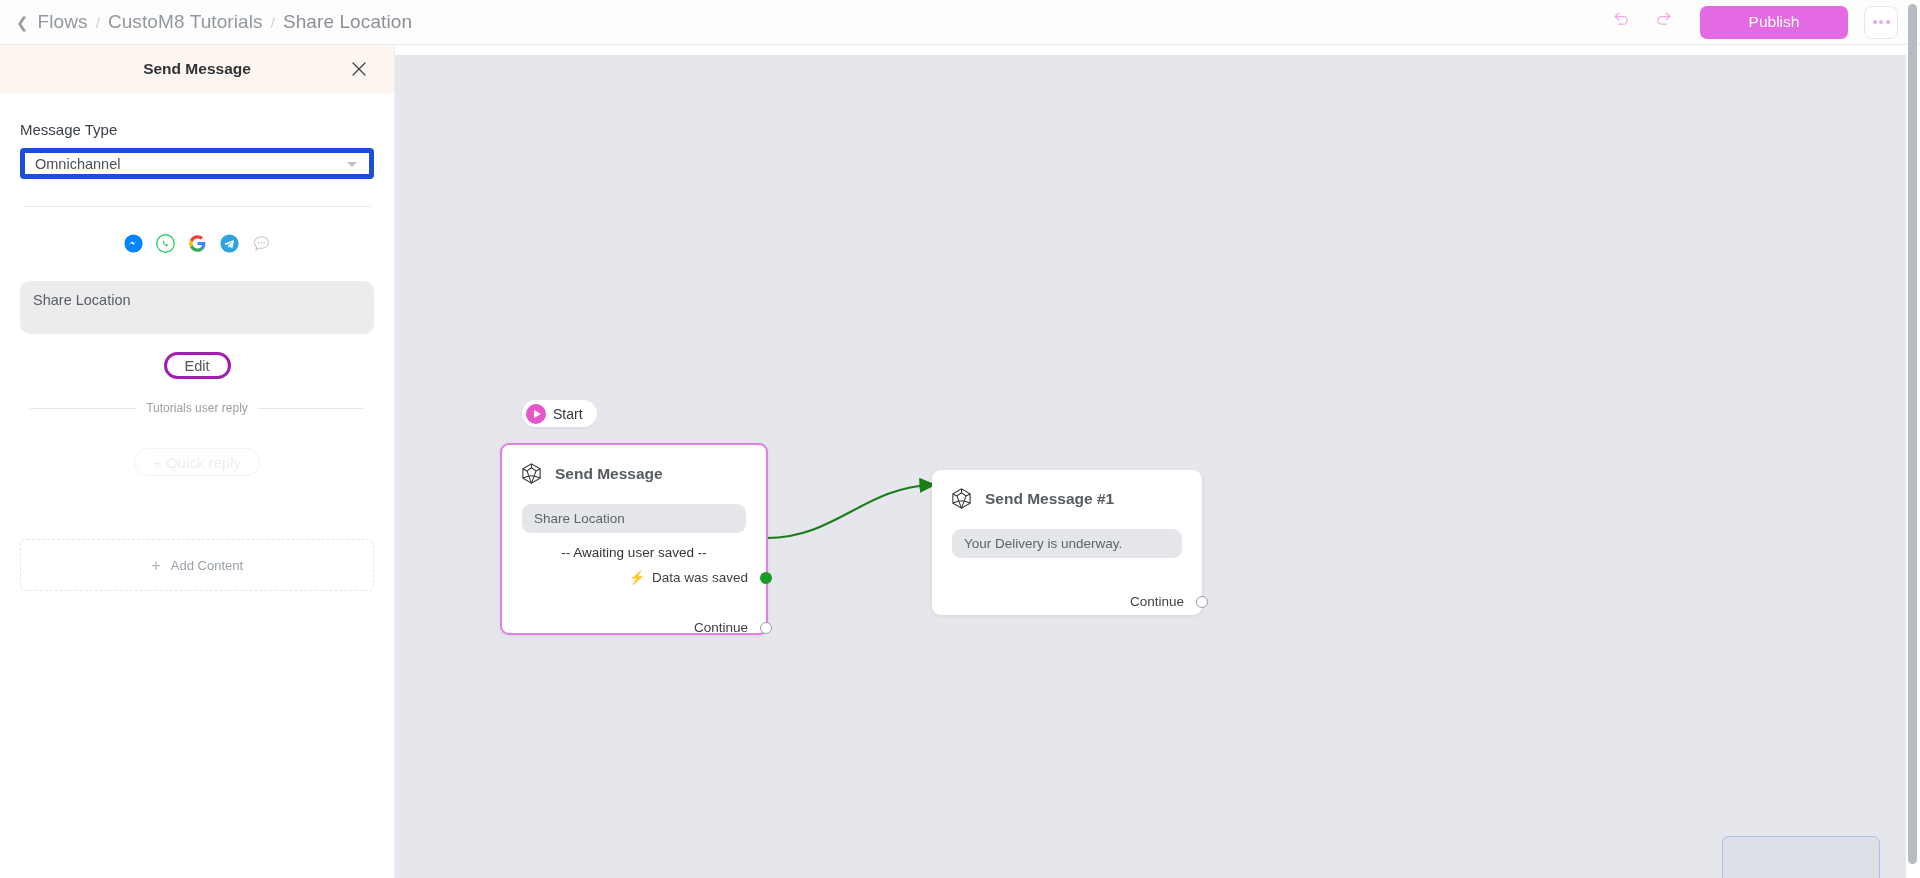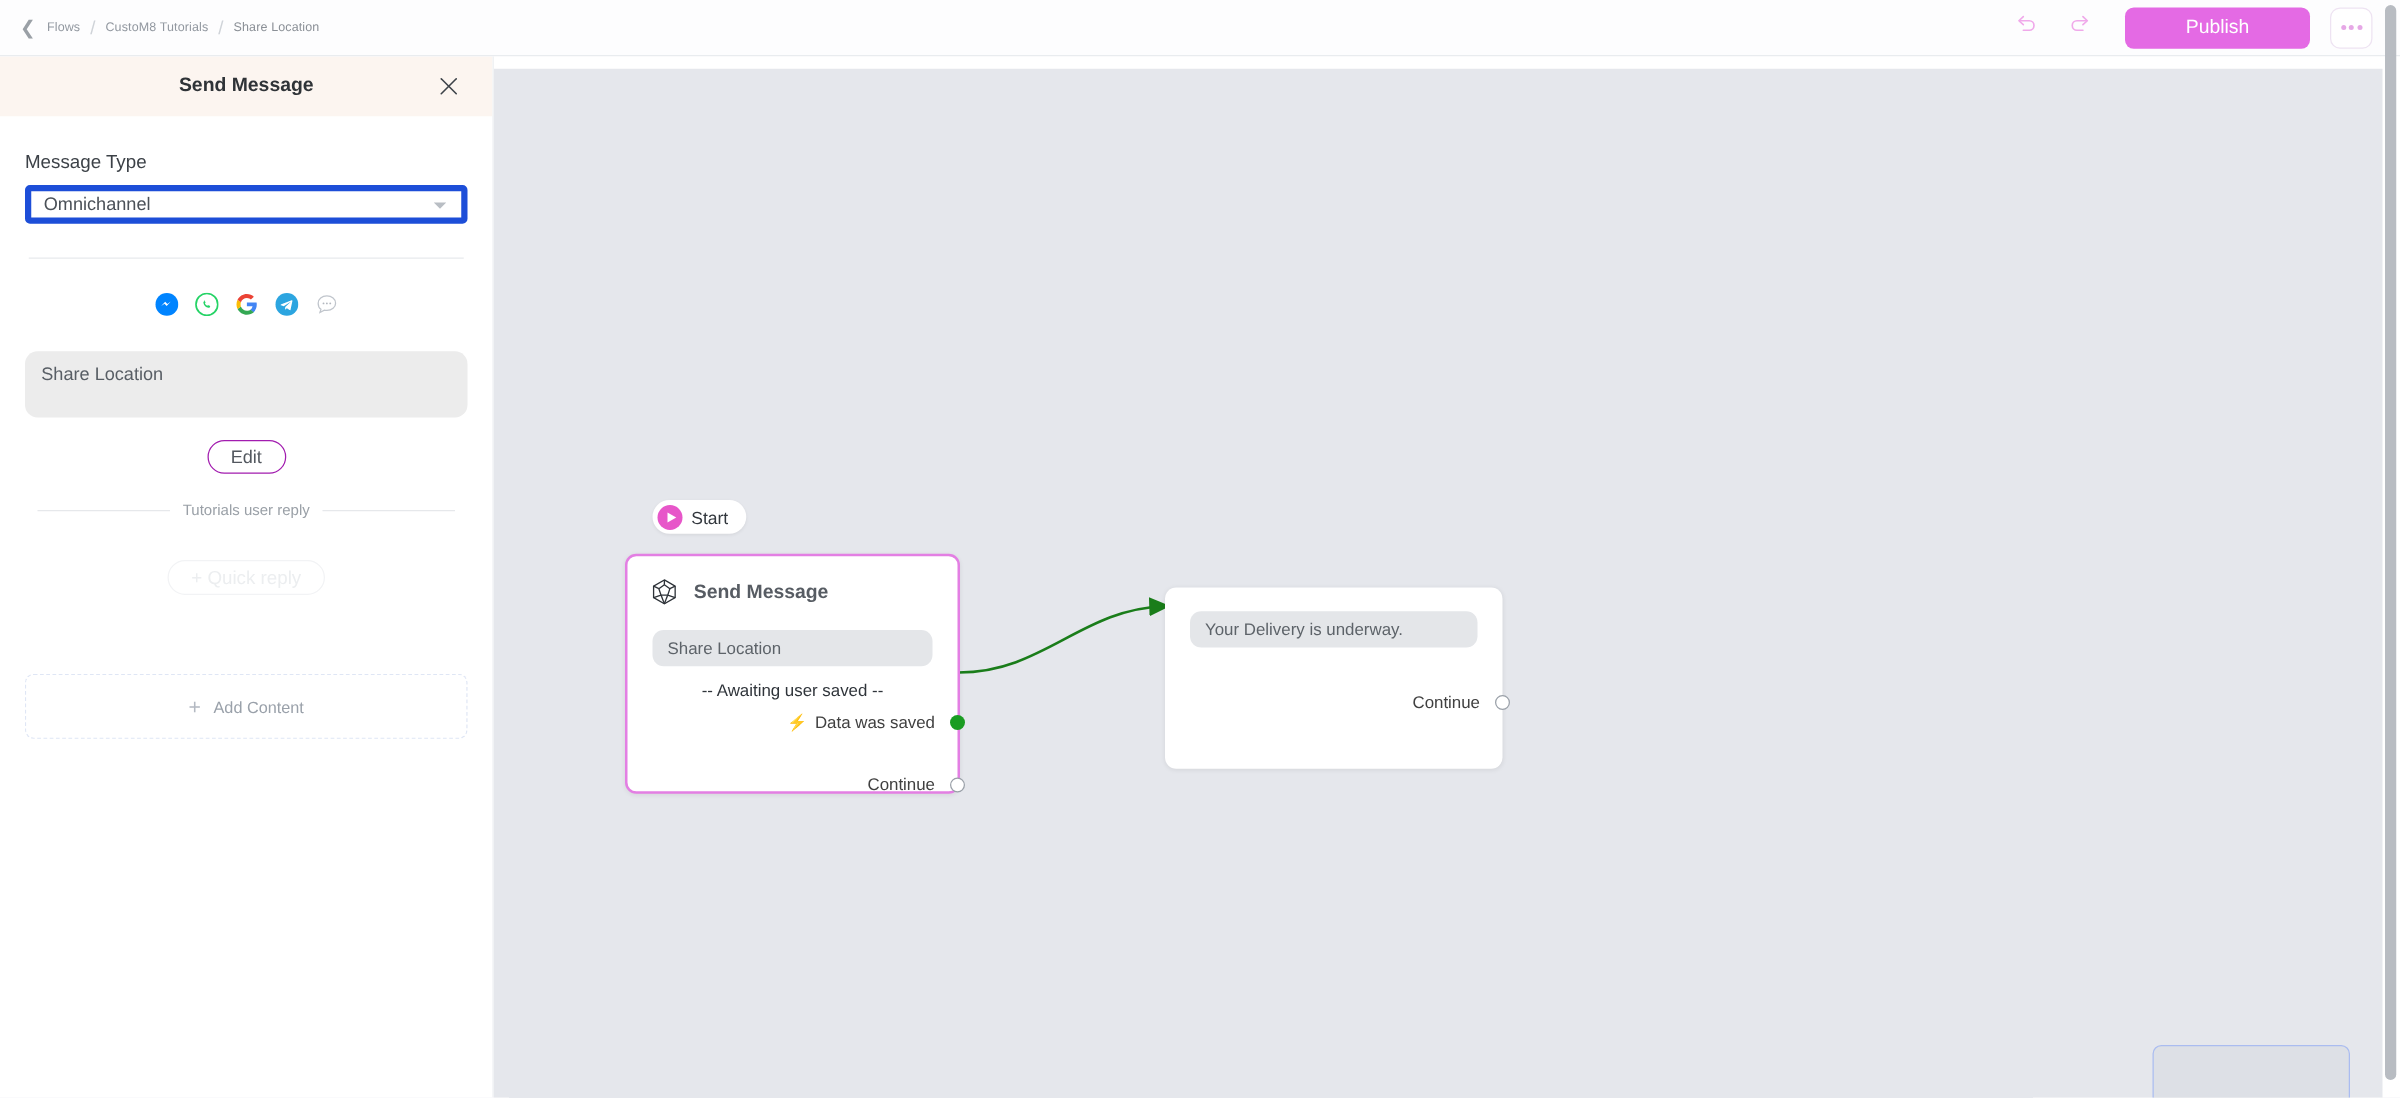--- a/index.html
+++ b/index.html
@@ -15,21 +15,21 @@
     position: absolute; top: 0; left: 0; width: 1920px; height: 45px;
     background: #fdfdfe; border-bottom: 1px solid #e9ecef;
     display: flex; align-items: center; z-index: 30;
   }
   .crumbs { display: flex; align-items: center; margin-left: 16px; gap: 8px; }
   .back-chevron {
     color: #9aa0a6; font-size: 15px; line-height: 1;
     margin-right: 1px; cursor: pointer;
   }
   .crumb {
-    font-size: 10px; color: #9298a0; letter-spacing: .1px;
+    font-size: 19px; color: #9298a0; letter-spacing: .1px;
     cursor: pointer; white-space: nowrap;
   }
   .crumb.last { color: #8b9097; }
   .crumb-sep { font-size: 15px; color: #cfd3d8; }
 
   .topbar-right {
     margin-left: auto; display: flex; 
     gap: 16px; margin-right: 22px;
   }
   .icon-btn {
@@ -93,21 +93,21 @@
   }
   .ch { width: 19px; height: 19px; display: block; cursor: pointer; }
 
   .msg-bubble {
     margin-top: 28px; background: #ececec; border-radius: 10px;
     height: 53px; display: flex; align-items: flex-start;
     padding: 11px 13px; font-size: 14.5px; color: #585e65;
   }
   .edit-wrap { display: flex; justify-content: center; margin-top: 18px; }
   .edit-btn {
-    border: 1px solid #a21caf; background: #fff; border-radius: 16px;
+    border: 3px solid #a21caf; background: #fff; border-radius: 16px;
     height: 27px; padding: 0 18px; font-size: 14.5px; color: #53585f;
     cursor: pointer; font-family: "Liberation Sans", sans-serif;
   }
   .await-row {
     display: flex; align-items: center; gap: 10px;
     margin-top: 22px; padding: 0 10px;
   }
   .await-line { flex: 1; height: 1px; background: #e6e8eb; }
   .await-text { font-size: 12px; color: #9aa0a7; white-space: nowrap; }
   .qr-wrap { display: flex; justify-content: center; margin-top: 33px; }
@@ -347,20 +347,34 @@
         <span class="port-label">Data was saved</span>
         <span class="port-dot-filled"></span>
       </div>
       <div class="port-row" style="margin-top:35px;">
         <span class="port-label">Continue</span>
         <span class="port-dot-hollow"></span>
       </div>
     </div>
 
     <div class="node node-b">
+      <div class="node-head">
+        <svg width="23" height="23" viewBox="0 0 24 24" fill="none" stroke="#2d3238" stroke-width="1.1">
+          <polygon points="12,2 21,7.2 21,16.8 12,22 3,16.8 3,7.2"></polygon>
+          <polygon points="12,6 16.6,9.3 14.8,14.7 9.2,14.7 7.4,9.3"></polygon>
+          <line x1="12" y1="2" x2="12" y2="6"></line>
+          <line x1="21" y1="7.2" x2="16.6" y2="9.3"></line>
+          <line x1="21" y1="16.8" x2="14.8" y2="14.7"></line>
+          <line x1="12" y1="22" x2="14.8" y2="14.7"></line>
+          <line x1="12" y1="22" x2="9.2" y2="14.7"></line>
+          <line x1="3" y1="16.8" x2="9.2" y2="14.7"></line>
+          <line x1="3" y1="7.2" x2="7.4" y2="9.3"></line>
+        </svg>
+        <span class="node-title">Send Message #1</span>
+      </div>
       <div class="node-bubble">Your Delivery is underway.</div>
       <div class="port-row" style="margin-top:36px;">
         <span class="port-label">Continue</span>
         <span class="port-dot-hollow"></span>
       </div>
     </div>
 
     <div class="minimap"></div>
   </div>
 

